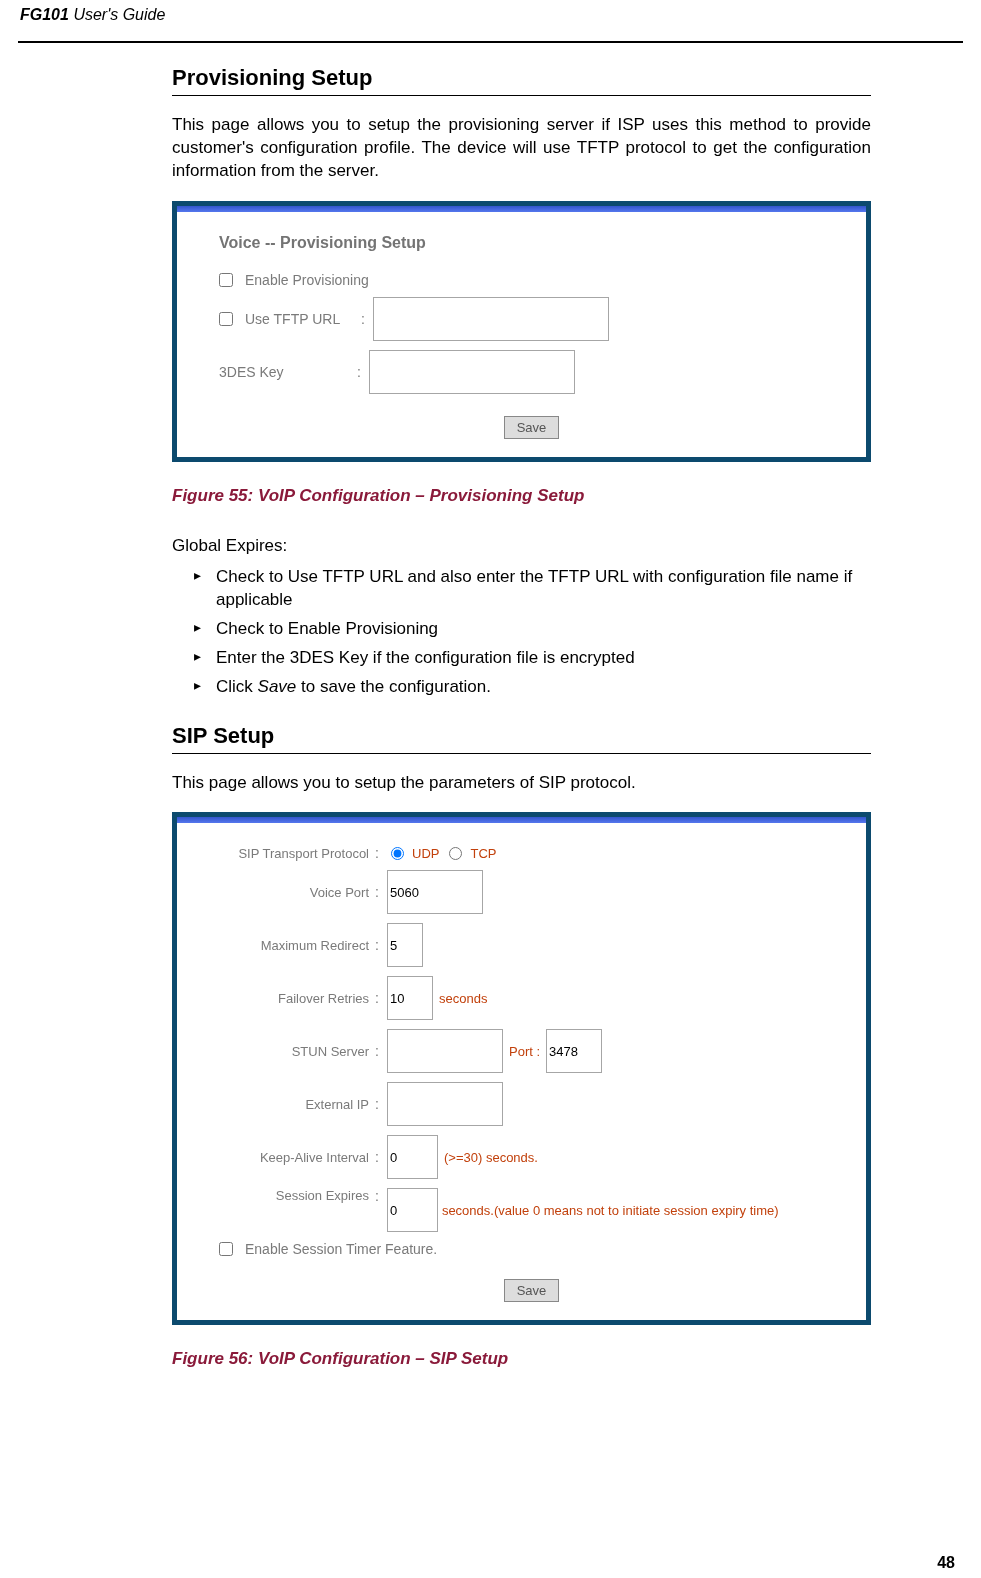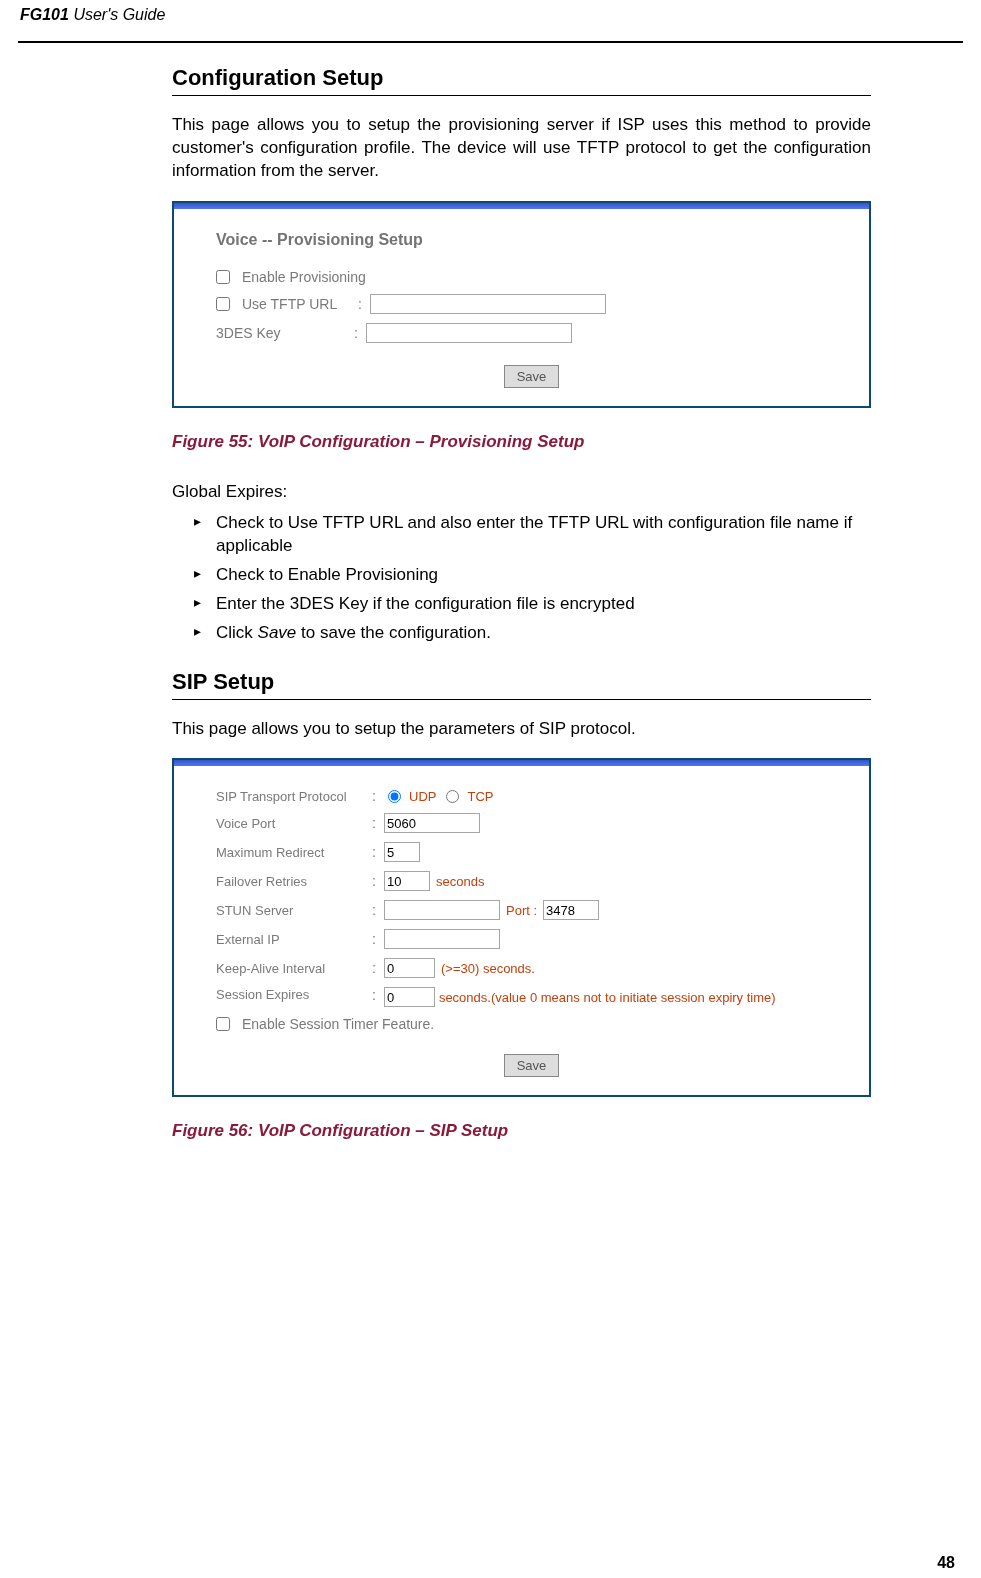--- a/index.html
+++ b/index.html
@@ -35,21 +35,21 @@
     border-bottom: 1.5px solid #000;
     padding-bottom: 4px;
   }
   p.body-text {
     font-size: 17px;
     line-height: 1.35;
     text-align: justify;
     margin: 18px 0;
   }
   .screenshot-box {
-    border: 2px solid #0c4a6e;
+    border: 5px solid #0c4a6e;
     background: #fff;
     margin: 14px 0 24px 0;
     padding: 0 0 18px 0;
   }
   .blue-strip {
     height: 6px;
     background: linear-gradient(#3355cc, #5577ee);
     margin-bottom: 22px;
   }
   .scr-inner {
@@ -78,21 +78,21 @@
   .form-label-s {
     color: #7a7a7a;
     font-size: 14px;
   }
   .colon { width: 6px; color: #7a7a7a; }
   input[type=text].scr-input {
     height: 18px;
     border: 1px solid #a6a6a6;
     background: #fff;
     font-size: 13px;
-    padding: 0 2px;
+    padding: 12px 2px;
   }
   input[type=checkbox].scr-check {
     width: 14px; height: 14px;
     margin: 0 6px 0 0;
     accent-color: #888;
     vertical-align: middle;
   }
   input[type=radio].scr-radio {
     margin: 0 2px 0 4px;
     vertical-align: middle;
@@ -147,39 +147,40 @@
     bottom: 6px;
     right: 26px;
     font-weight: bold;
     font-size: 16px;
   }
   .sip-label {
     width: 150px;
     color: #7a7a7a;
     font-size: 13px;
     line-height: 1.2;
+    text-align: right;
   }
   .sip-static {
     color: #c2410c;
     font-size: 13px;
   }
 </style>
 </head>
 <body>
 
 <div class="page">
 
   <div class="header-topline">
     <span style="font-weight:bold;">FG101</span>
     <span> User's Guide</span>
   </div>
 
   <div class="content">
 
-    <h2 class="section-title">Configuration Setup</h2>
+    <h2 class="section-title">Provisioning Setup</h2>
 
     <p class="body-text">This page allows you to setup the provisioning server if ISP uses this method to provide customer's configuration profile. The device will use TFTP protocol to get the configuration information from the server.</p>
 
     <div class="screenshot-box">
       <div class="blue-strip"></div>
       <div class="scr-inner">
         <div class="scr-title">Voice -- Provisioning Setup</div>
 
         <div class="form-row">
           <input type="checkbox" class="scr-check" style="">

